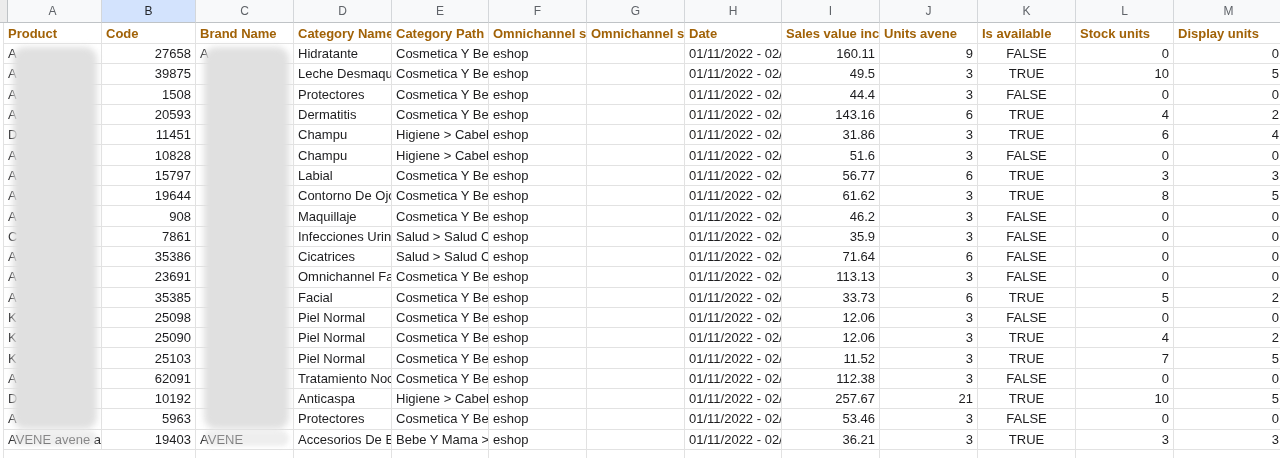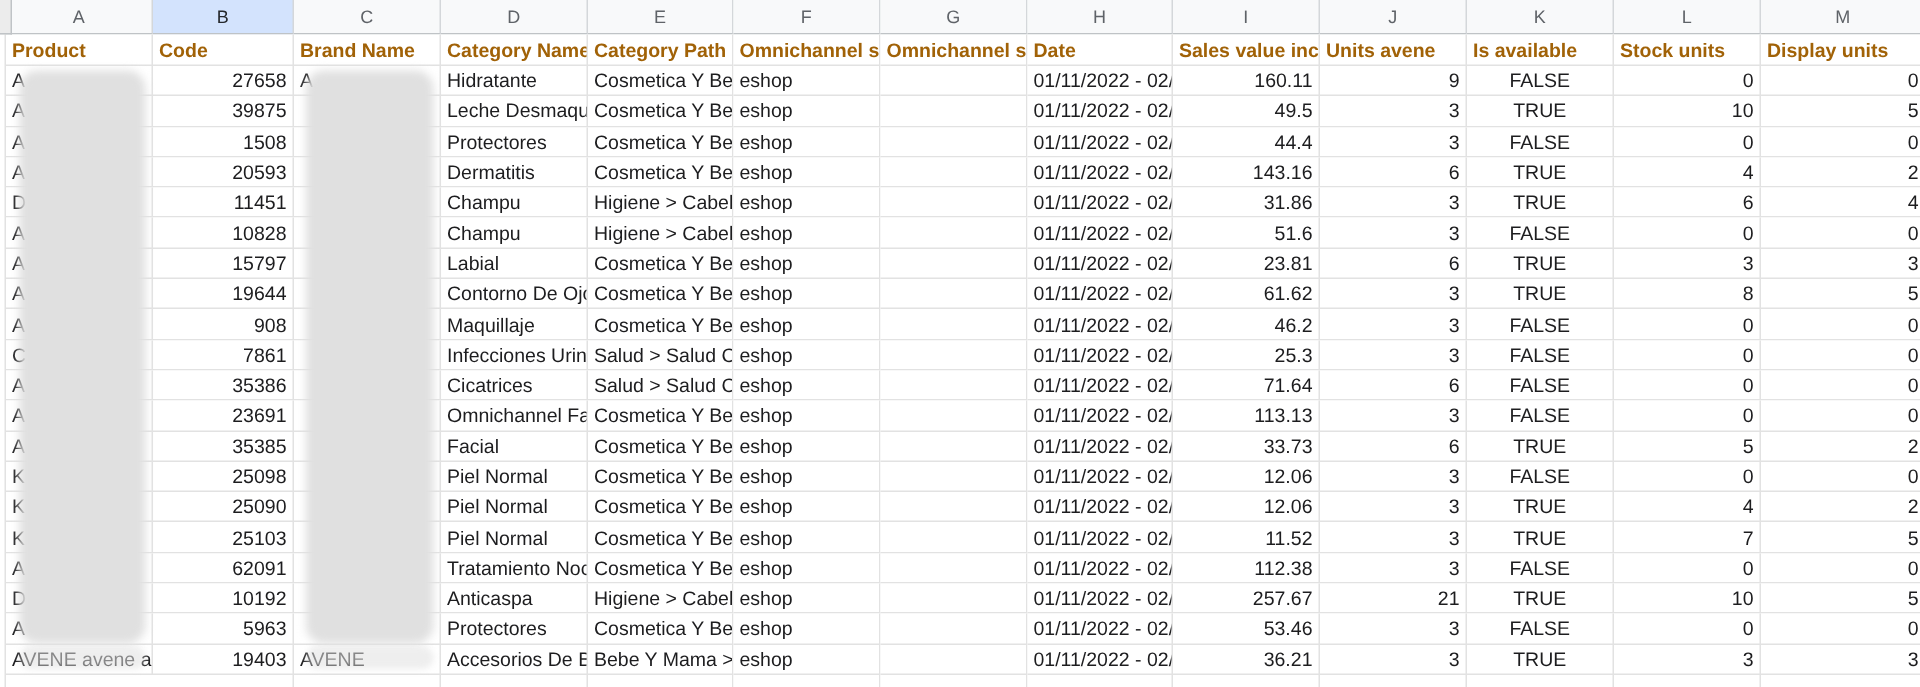--- a/index.html
+++ b/index.html
@@ -199,21 +199,21 @@
 
     <div class="row">
       <div class="cell">A</div>
       <div class="cell num">15797</div>
       <div class="cell"></div>
       <div class="cell">Labial</div>
       <div class="cell">Cosmetica Y Bel</div>
       <div class="cell">eshop</div>
       <div class="cell"></div>
       <div class="cell">01/11/2022 - 02/</div>
-      <div class="cell num">23.81</div>
+      <div class="cell num">56.77</div>
       <div class="cell num">6</div>
       <div class="cell ctr">TRUE</div>
       <div class="cell num">3</div>
       <div class="cell num">3</div>
     </div>
 
     <div class="row">
       <div class="cell">A</div>
       <div class="cell num">19644</div>
       <div class="cell"></div>
@@ -247,21 +247,21 @@
 
     <div class="row">
       <div class="cell">C</div>
       <div class="cell num">7861</div>
       <div class="cell"></div>
       <div class="cell">Infecciones Urin</div>
       <div class="cell">Salud &gt; Salud C</div>
       <div class="cell">eshop</div>
       <div class="cell"></div>
       <div class="cell">01/11/2022 - 02/</div>
-      <div class="cell num">25.3</div>
+      <div class="cell num">35.9</div>
       <div class="cell num">3</div>
       <div class="cell ctr">FALSE</div>
       <div class="cell num">0</div>
       <div class="cell num">0</div>
     </div>
 
     <div class="row">
       <div class="cell">A</div>
       <div class="cell num">35386</div>
       <div class="cell"></div>

